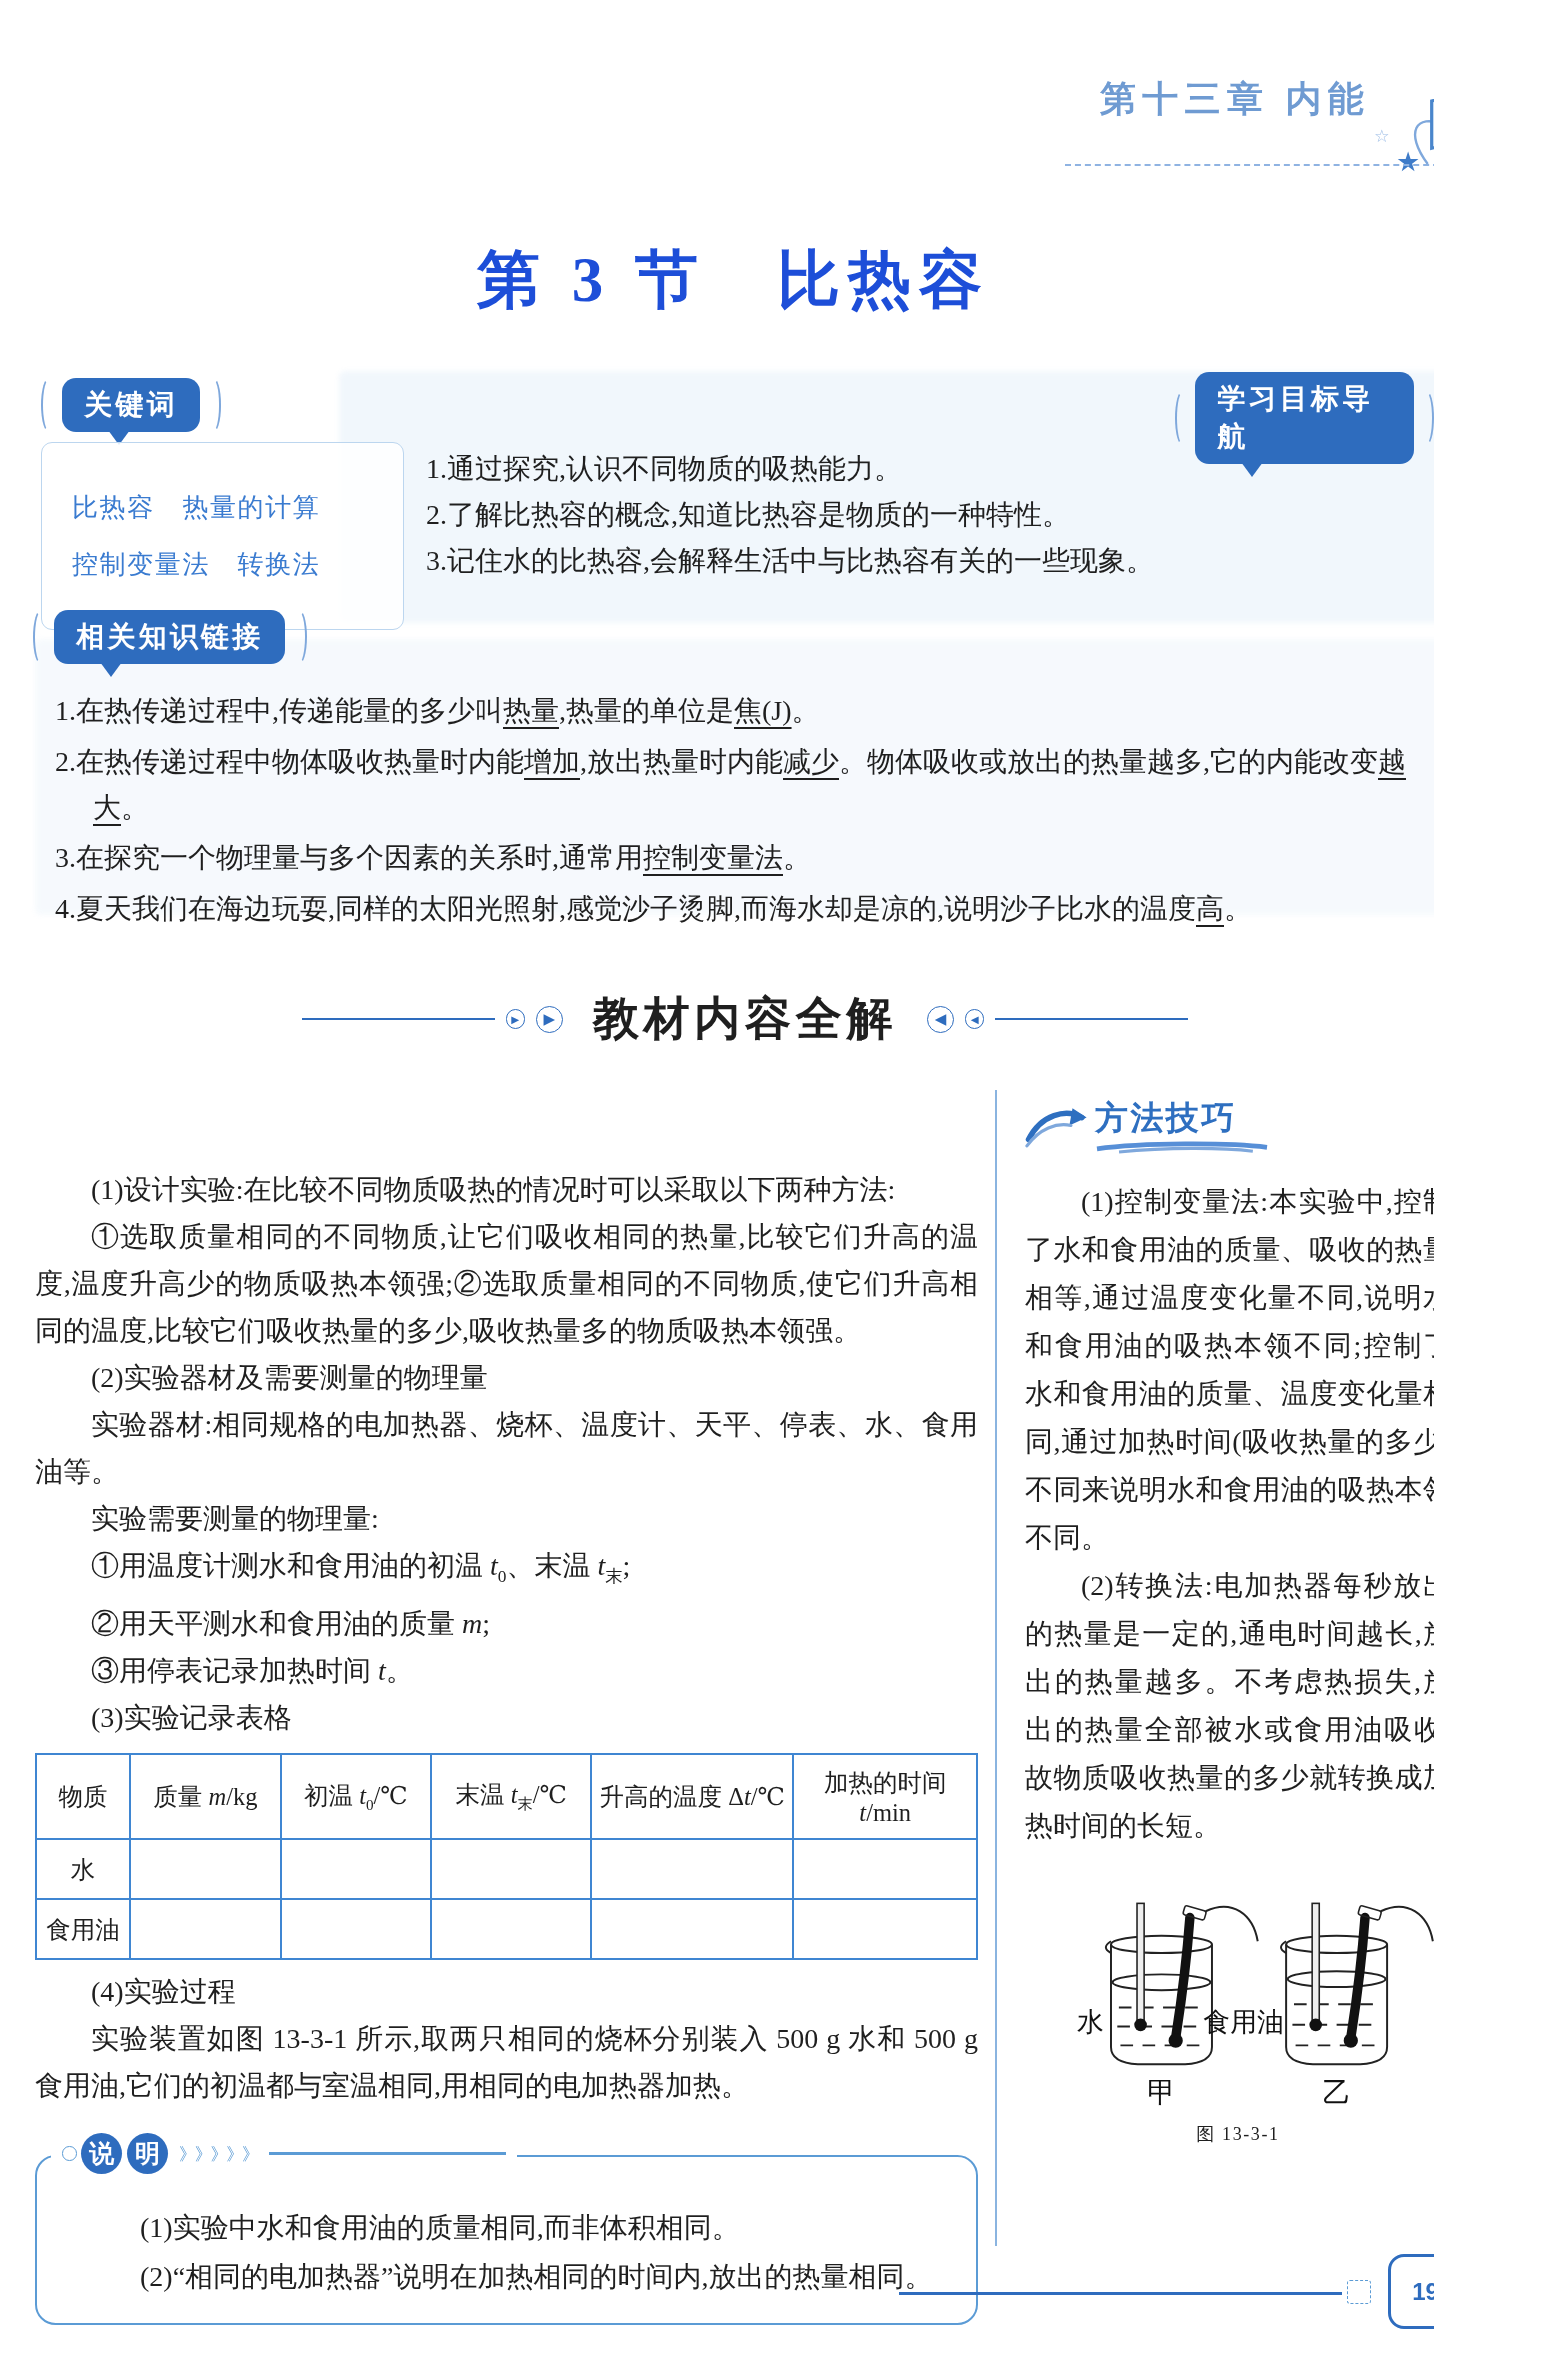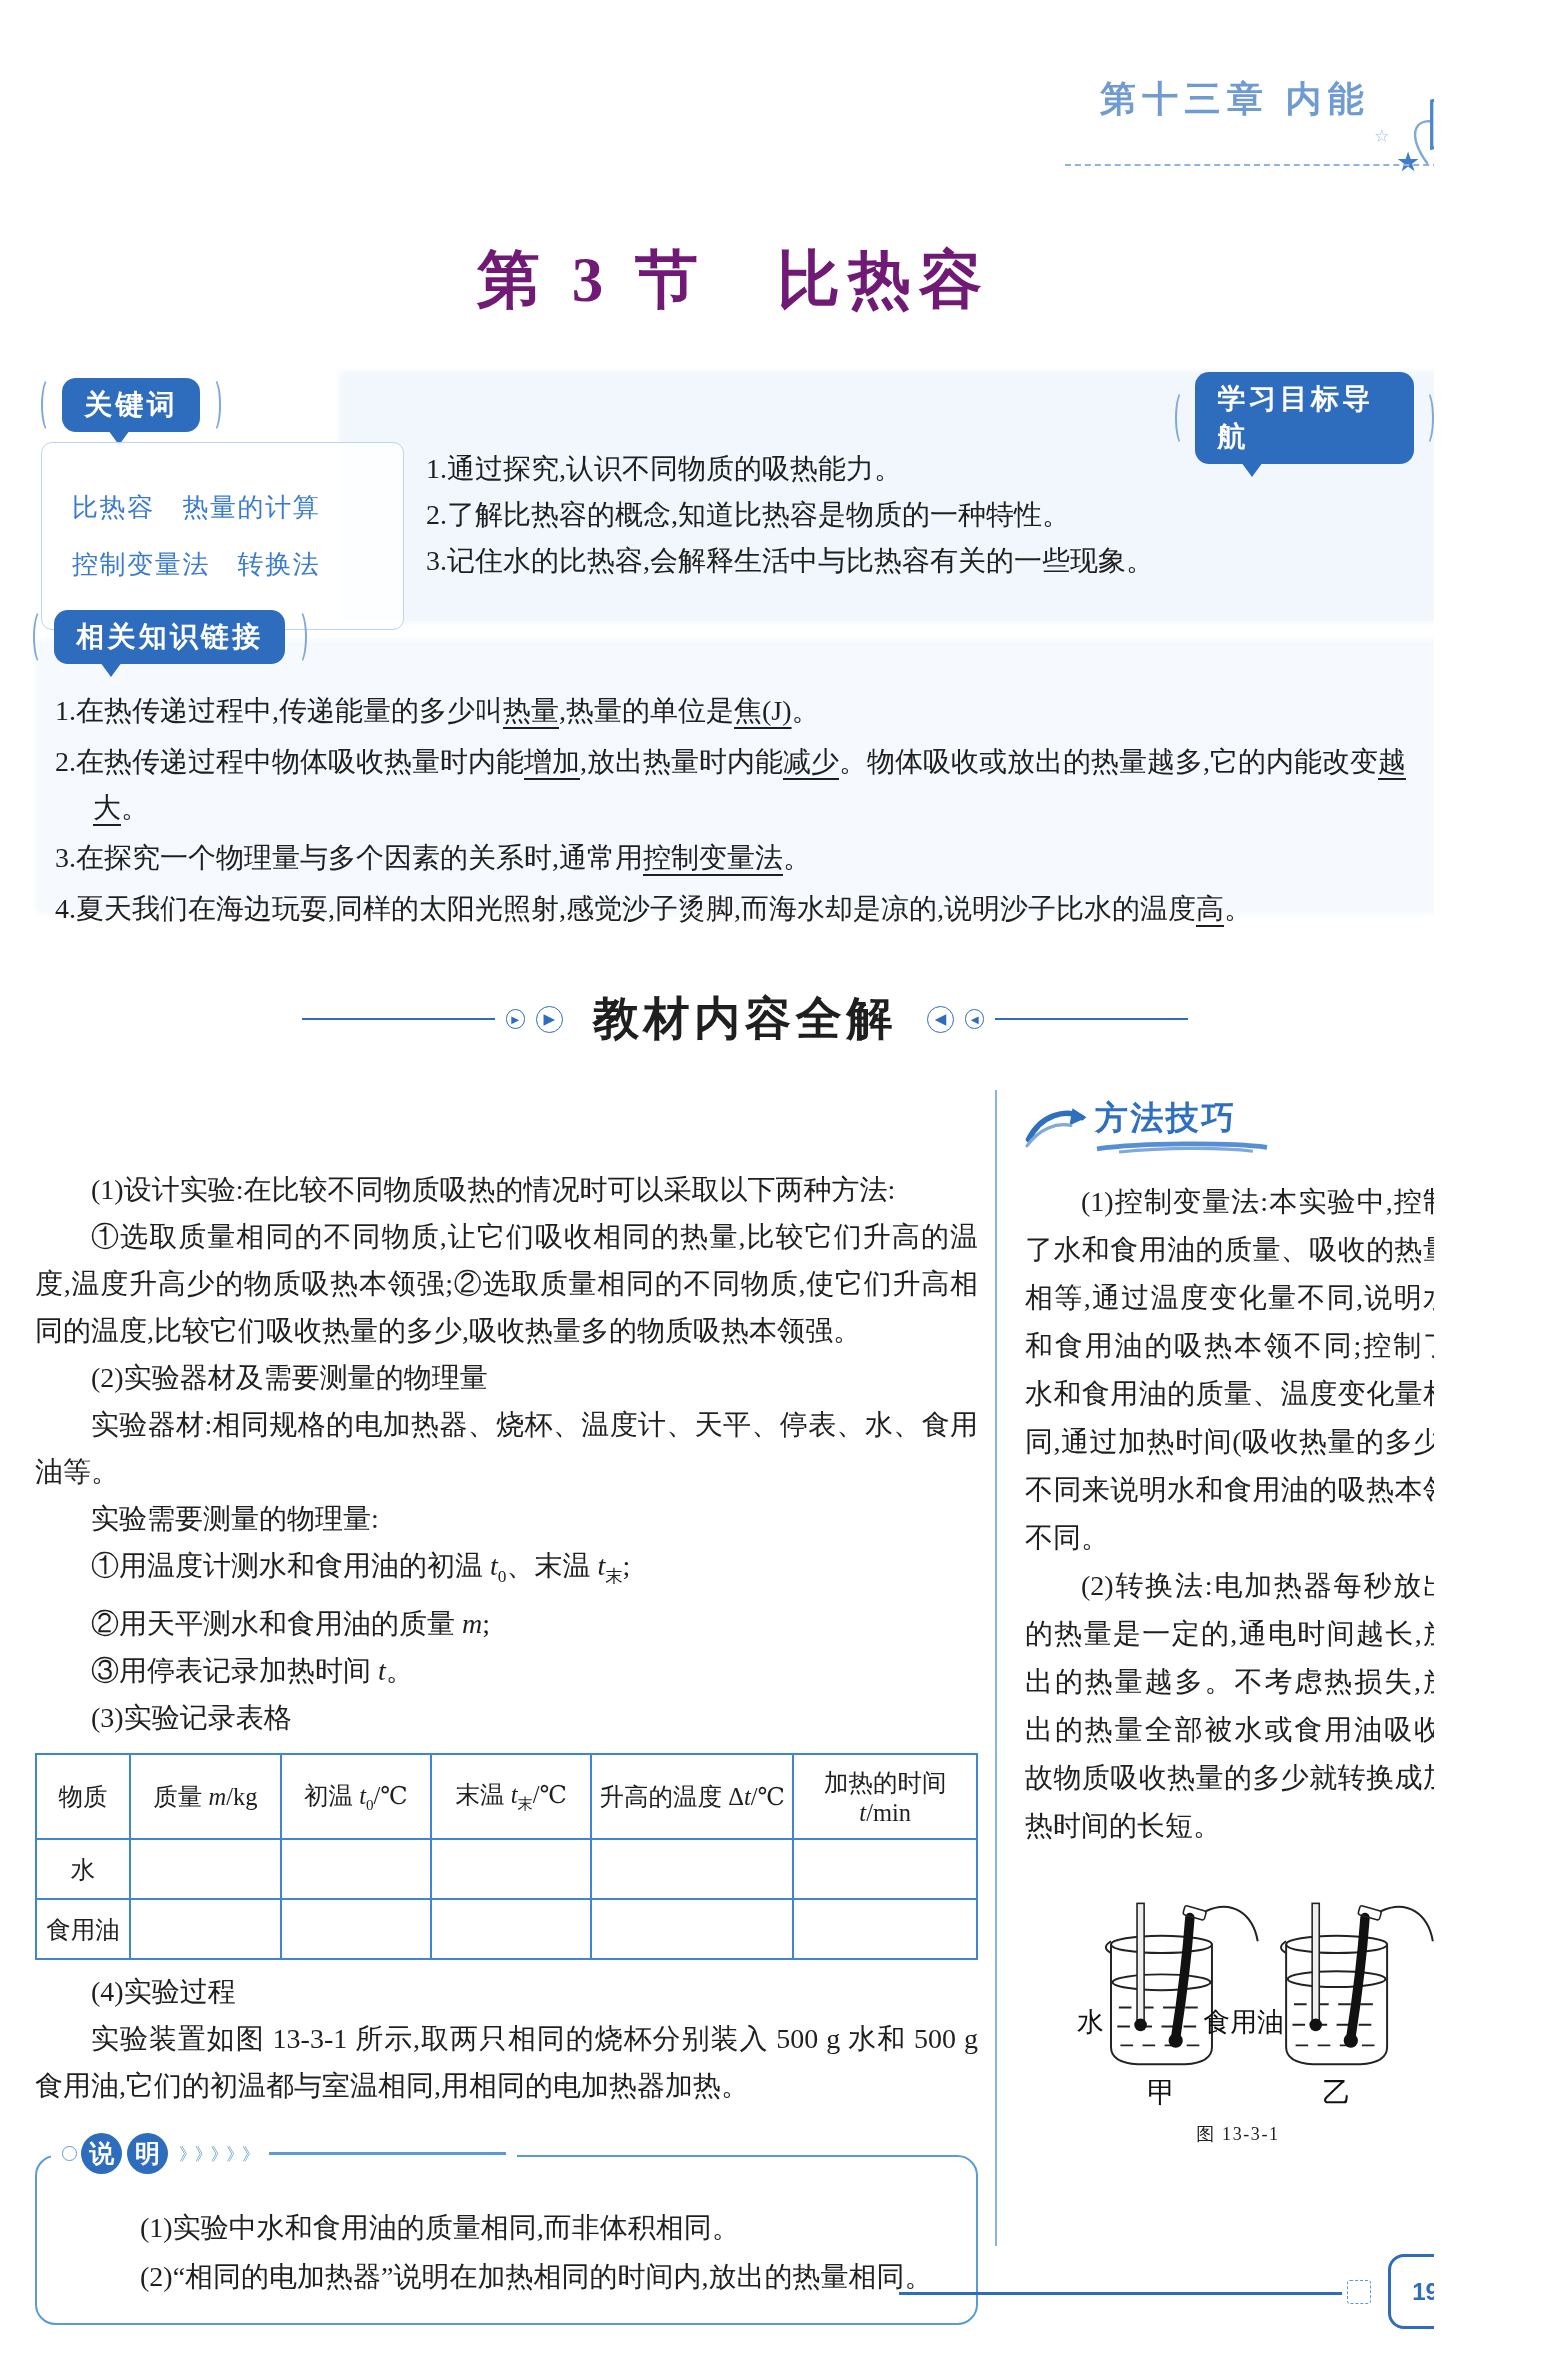--- a/index.html
+++ b/index.html
@@ -17,21 +17,21 @@
   .star-open{color:#9dbde6;font-size:17.4px;}
 
   
   .side-tab{width:82px;height:211px;background:#2565b5;border-radius:17.4px;
     display:flex;align-items:center;justify-content:center;}
   .side-tab span{writing-mode:vertical-rl;color:#fff;font-size:33px;letter-spacing:11px;
     font-family:"Liberation Sans","DejaVu Sans",sans-serif;font-weight:bold;}
   .side-hatch{background:repeating-linear-gradient(45deg,#bcd6ef 0 3.2px,#e8f2fb 3.2px 6.3px);}
 
   
-  .main-title{font-size:63px;font-weight:bold;letter-spacing:8px;color:#701a75;}
+  .main-title{font-size:63px;font-weight:bold;letter-spacing:8px;color:#1d4ed8;}
 
   
   .pill-wrap{display:flex;align-items:center;gap:4.7px;}
   .brk{width:12.6px;height:52px;border:2.4px solid transparent;border-radius:50%;}
   .brk.l{border-left-color:#7fa8dc;}
   .brk.r{border-right-color:#7fa8dc;}
   .pill{position:relative;background:#2e6cbe;color:#fff;border-radius:14px;padding:8px 22px;
     font-family:"Liberation Sans","DejaVu Sans",sans-serif;font-size:28px;font-weight:bold;letter-spacing:3.2px;}
   .pill:after{content:"";position:absolute;left:46px;bottom:-13.4px;
     border:11px solid transparent;border-top:15px solid #2e6cbe;border-bottom:0;}

